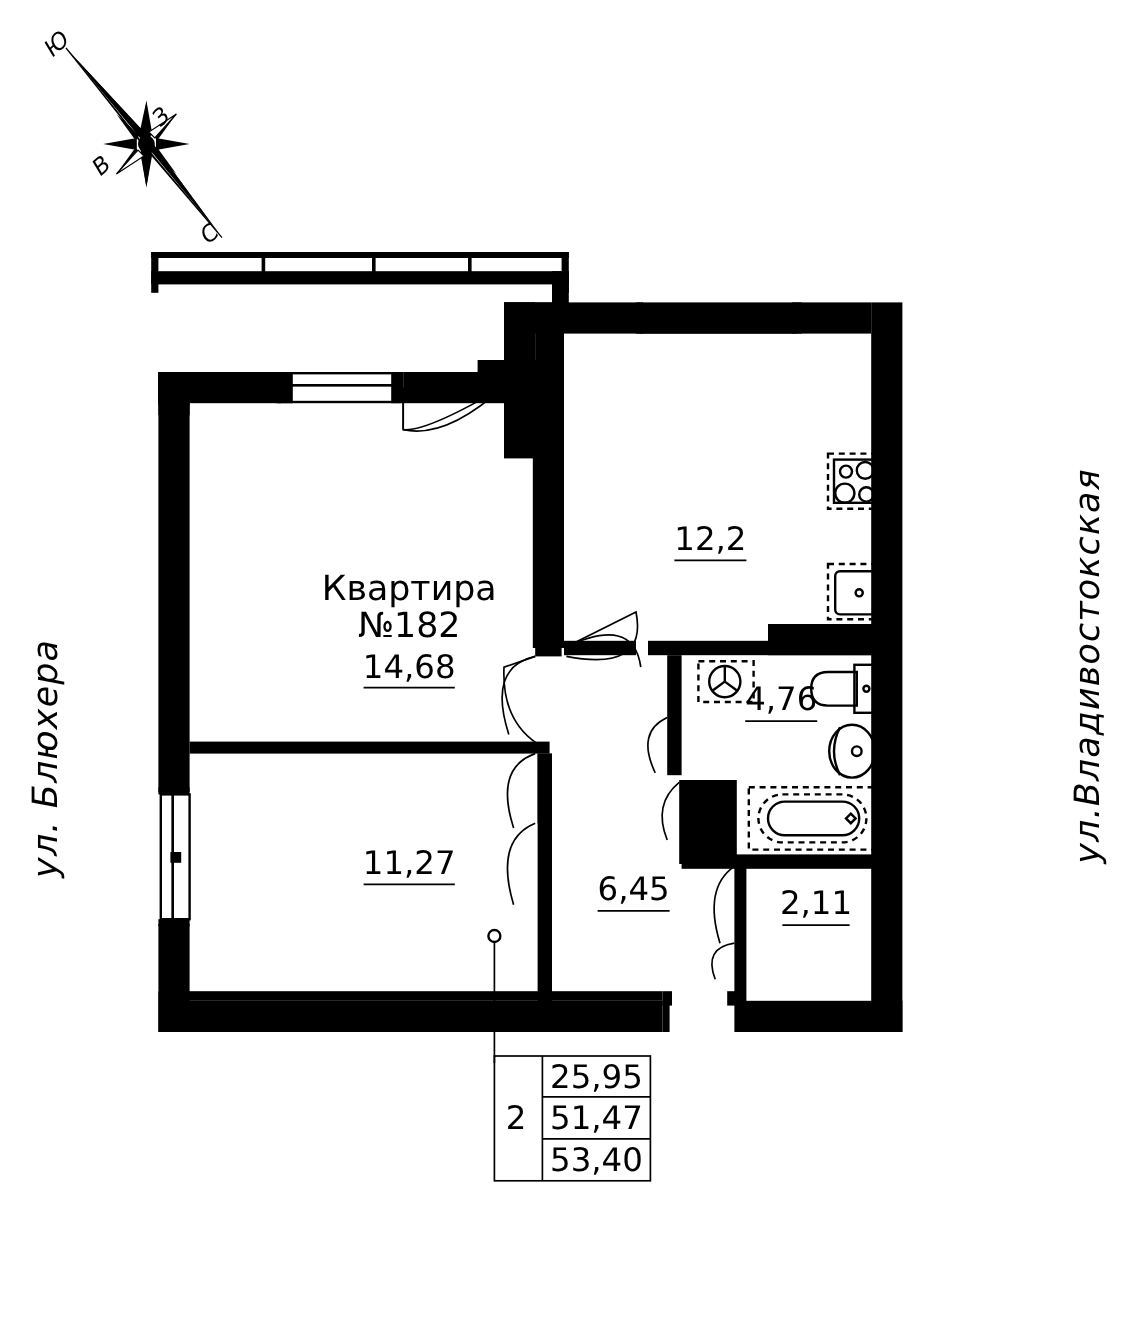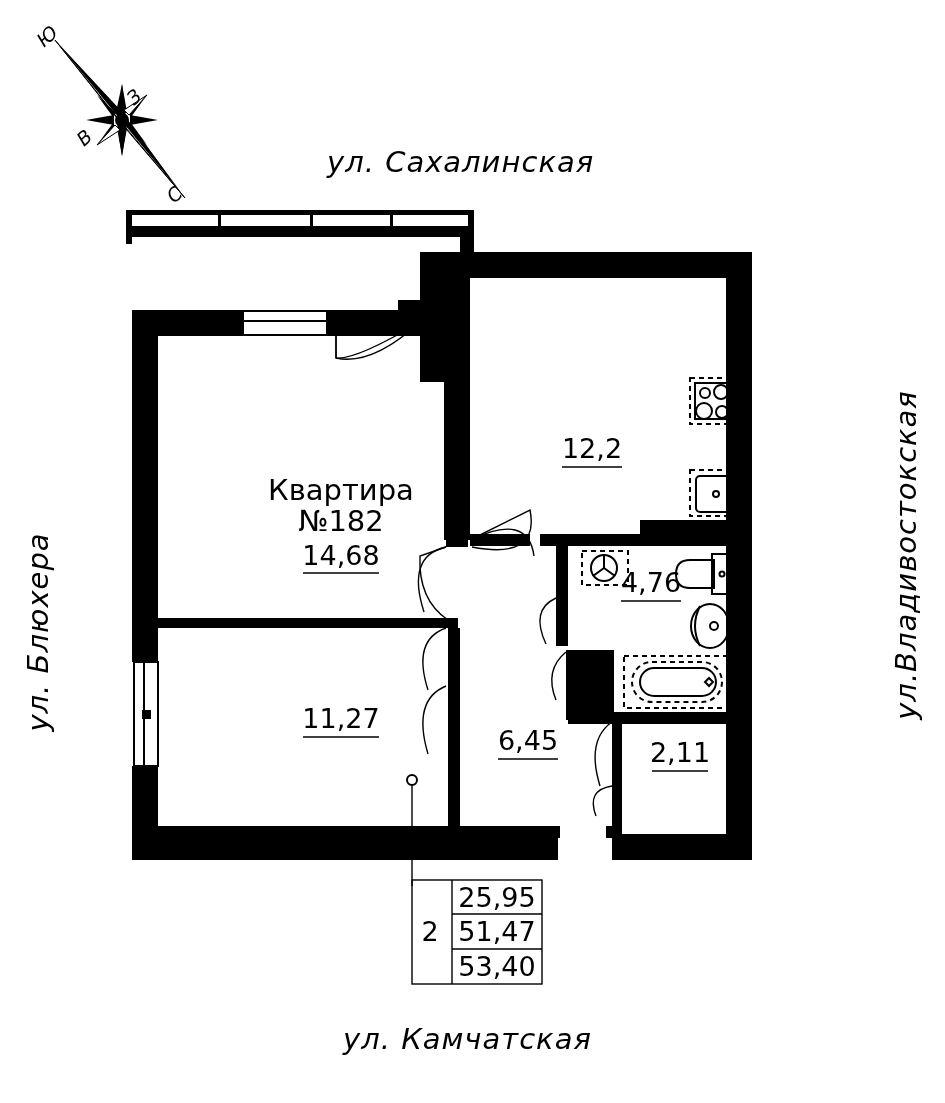--- a/index.html
+++ b/index.html
@@ -80,22 +80,20 @@
     font-size: 19px;
     fill: #000;
     font-style: italic;
   }
 </style>
 </head>
 <body>
 
 <div id="plan-root">
 
-  <div class="street-label" id="street-top">ул. Сахалинская</div>
-  <div class="street-label" id="street-bottom">ул. Камчатская</div>
   <div class="street-label" id="street-left">ул. Блюхера</div>
   <div class="street-label" id="street-right">ул.Владивостокская</div>
 
   <svg class="plan" viewBox="0 0 945 1103">
 
     <g>
 
       <polygon points="55,40 120,110 185,198 126,120" fill="#000"></polygon>
       <polygon points="55,40 116,116 185,198 120,122" fill="#fff" stroke="#000" stroke-width="1"></polygon>
       <polygon points="55,40 122,112 185,198" fill="#000"></polygon>

